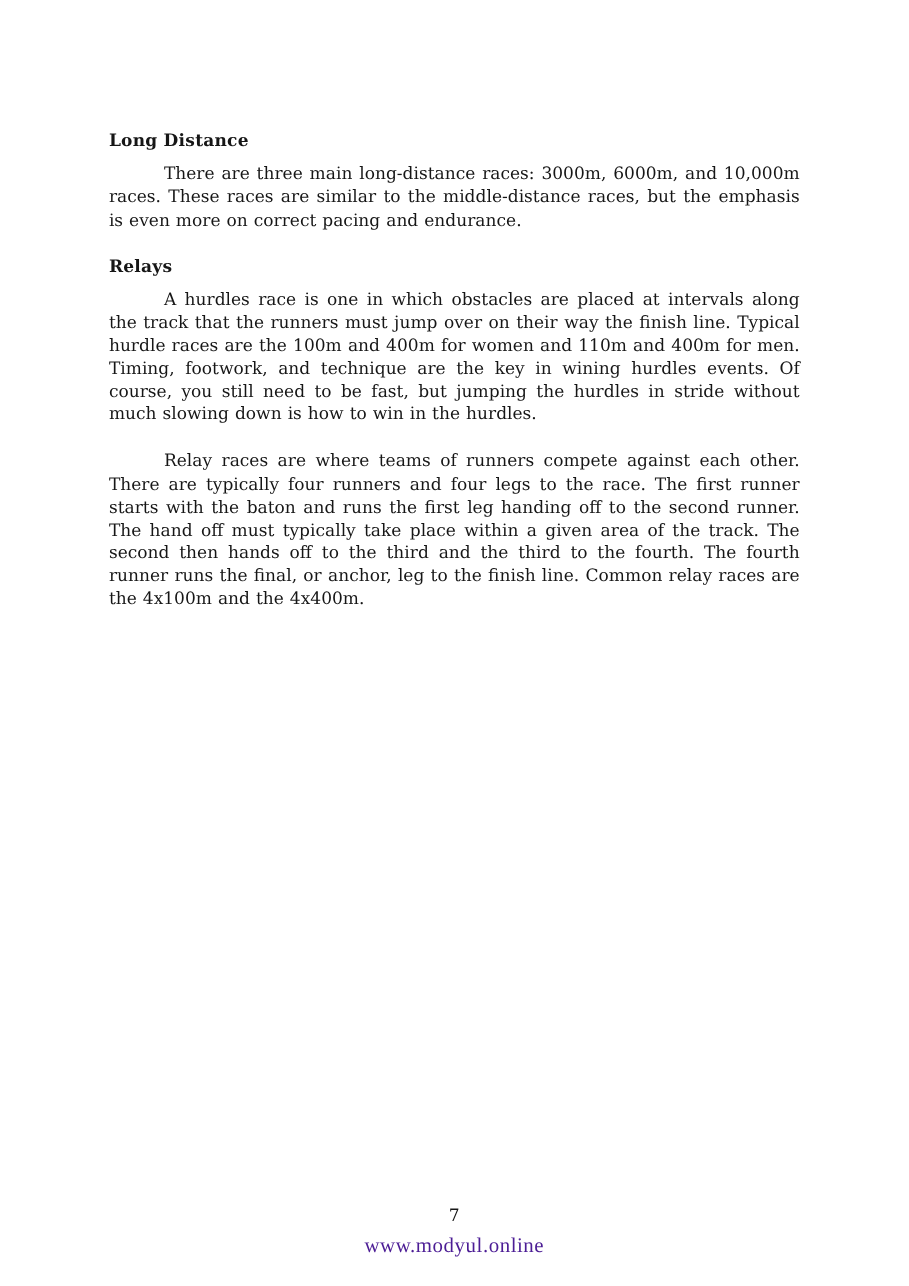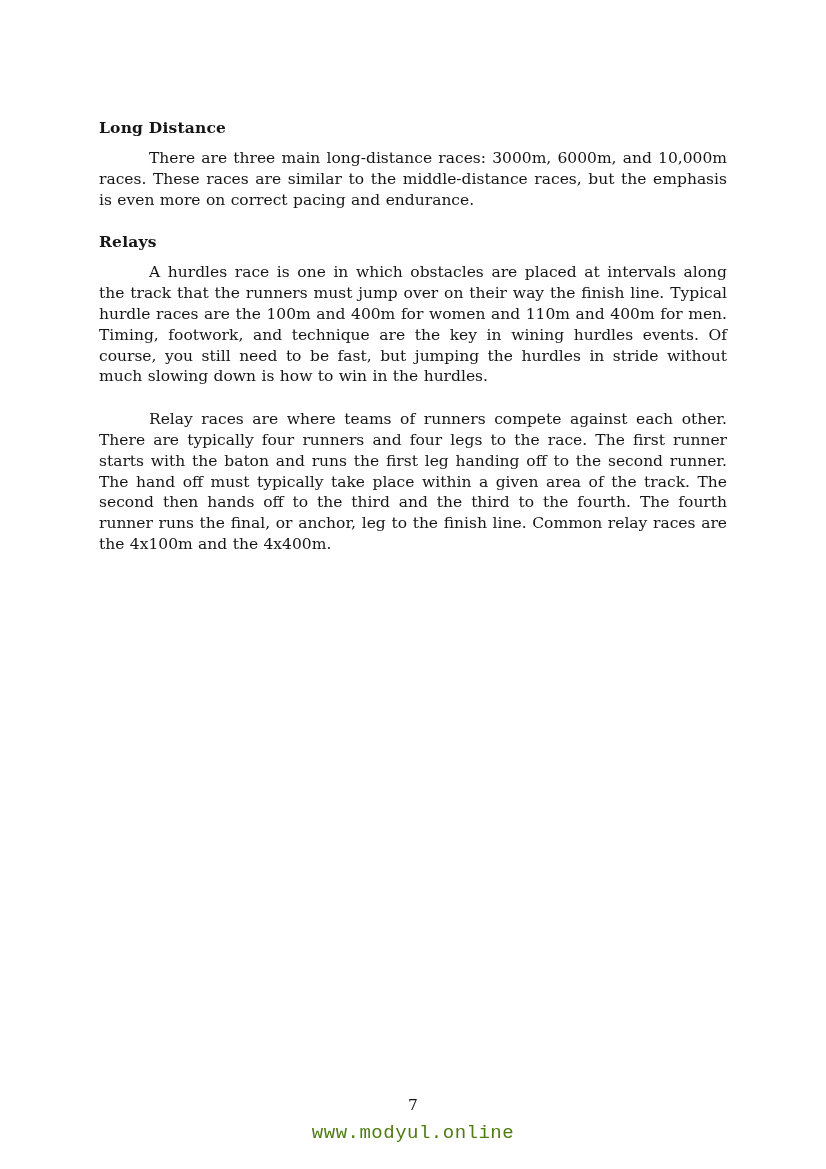--- a/index.html
+++ b/index.html
@@ -46,24 +46,24 @@
     font-size: 15.5px;
     line-height: 18px;
     color: #161616;
   }
   .watermark {
     position: absolute;
     top: 1121px;
     left: 0;
     width: 100%;
     text-align: center;
-    font-family: Liberation Mono, monospace;
+    font-family: Liberation Serif, serif;
     font-size: 19px;
     line-height: 24px;
-    color: #4d7c0f;
+    color: #4c1d95;
     letter-spacing: 0.5px;
   }
 </style>
 </head>
 <body>
 
 <div class="page">
   <main class="content">
 
     <section>

